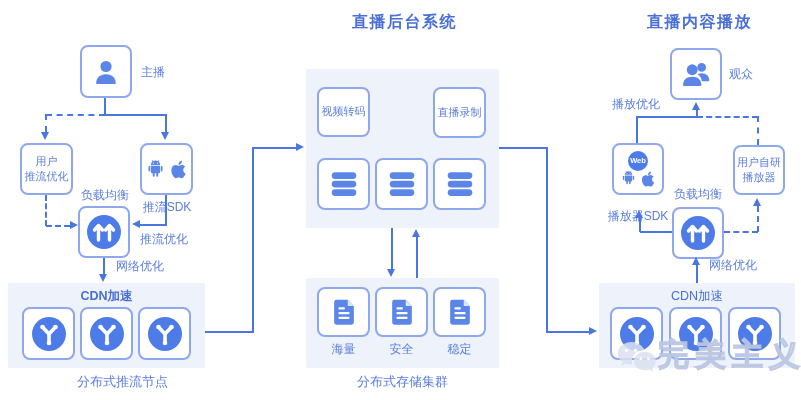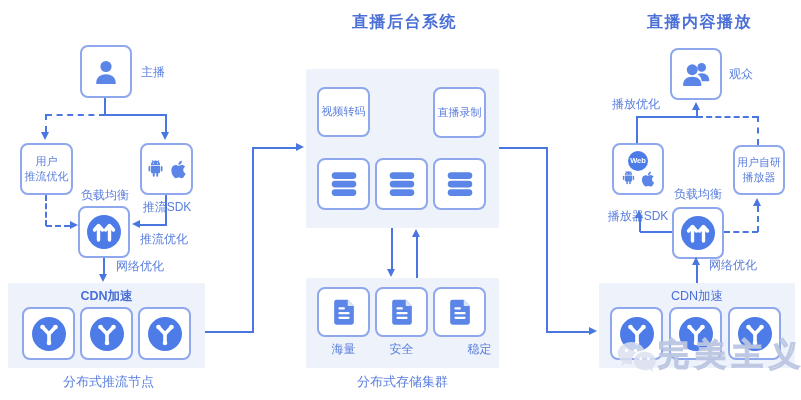--- a/index.html
+++ b/index.html
@@ -134,21 +134,21 @@
     <svg width="40" height="40" viewBox="0 0 40 40">
       <circle cx="20" cy="20" r="17" style="fill:var(--circle-blue,#4d7ce8)"></circle>
       <g stroke="#fff" stroke-width="3.6" stroke-linecap="round" fill="none">
         <path d="M20 29V20 M20 20l-6.5-7 M20 20l6.5-7"></path>
       </g>
       <circle cx="13.5" cy="13" r="2.3" fill="#fff"></circle>
         <circle cx="26.5" cy="13" r="2.3" fill="#fff"></circle>
         <circle cx="20" cy="29" r="2.3" fill="#fff"></circle>
     </svg>
   </div>
-  <div class="lbl md center" style="left:10px;top:373px;width:197px">分布式推流节点</div>
+  <div class="lbl md center" style="left:24px;top:373px;width:197px">分布式推流节点</div>
 
   <div class="hl" style="left:205px;top:331px;width:49px"></div>
   <div class="vl" style="left:252px;top:148px;height:185px"></div>
   <div class="hl" style="left:252px;top:147px;width:44px"></div>
   <div class="ah right" style="left:296px;top:143px"></div>
 
   <div class="panel" style="left:306px;top:69px;width:193px;height:159px"></div>
 
   <div class="sq" style="left:317px;top:87px;width:53px;height:50px">
     <div class="boxtext">视频转码</div>
@@ -213,21 +213,21 @@
     <svg class="blue" width="30" height="30" viewBox="0 0 32 32">
       <path fill="currentColor" d="M8 3h12l6.5 6.5V27a2.5 2.5 0 0 1-2.5 2.5H8A2.5 2.5 0 0 1 5.5 27V5.5A2.5 2.5 0 0 1 8 3z"></path>
       <path fill="#dbe6fa" d="M20 3v6.5h6.5z"></path>
       <rect x="10" y="11" width="7" height="2.4" rx="1.2" fill="#fff"></rect>
       <rect x="10" y="16" width="12" height="2.4" rx="1.2" fill="#fff"></rect>
       <rect x="10" y="21" width="12" height="2.4" rx="1.2" fill="#fff"></rect>
     </svg>
   </div>
   <div class="lbl center" style="left:317px;top:341px;width:53px">海量</div>
   <div class="lbl center" style="left:375px;top:341px;width:53px">安全</div>
-  <div class="lbl center" style="left:453px;top:341px;width:53px">稳定</div>
+  <div class="lbl center" style="left:433px;top:341px;width:53px">稳定</div>
   <div class="lbl md center" style="left:306px;top:373px;width:193px">分布式存储集群</div>
 
   <div class="hl" style="left:499px;top:147px;width:49px"></div>
   <div class="vl" style="left:546px;top:147px;height:186px"></div>
   <div class="hl" style="left:546px;top:331px;width:43px"></div>
   <div class="ah right" style="left:589px;top:327px"></div>
 
   <div class="sq" style="left:670px;top:48px;width:52px;height:52px">
     <svg class="blue" width="34" height="34" viewBox="0 0 36 36">
       <g fill="currentColor">

